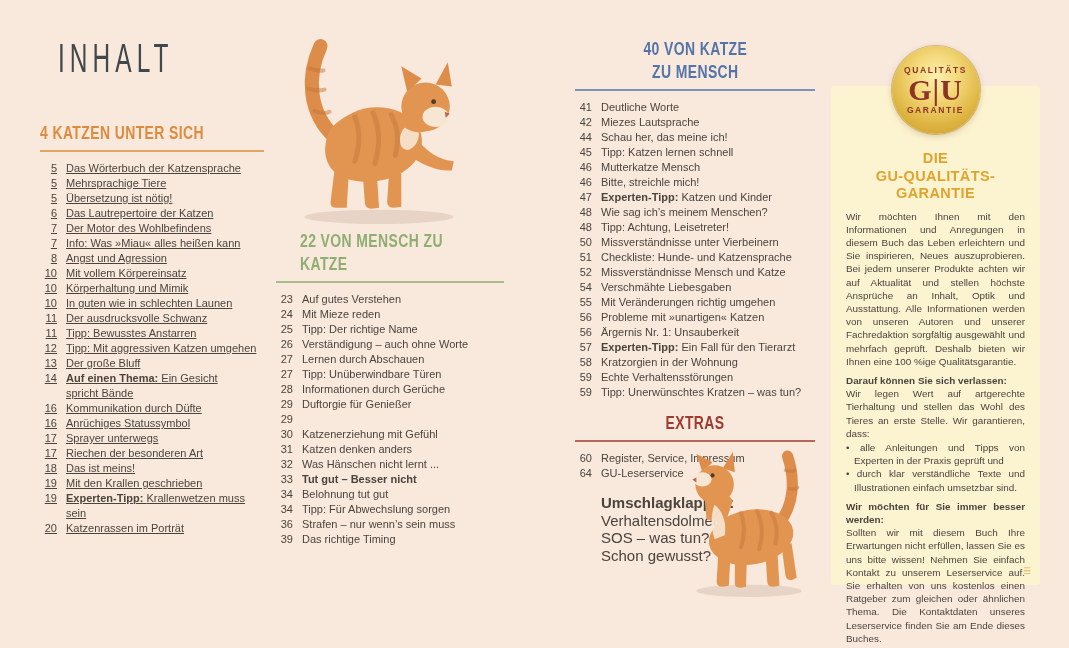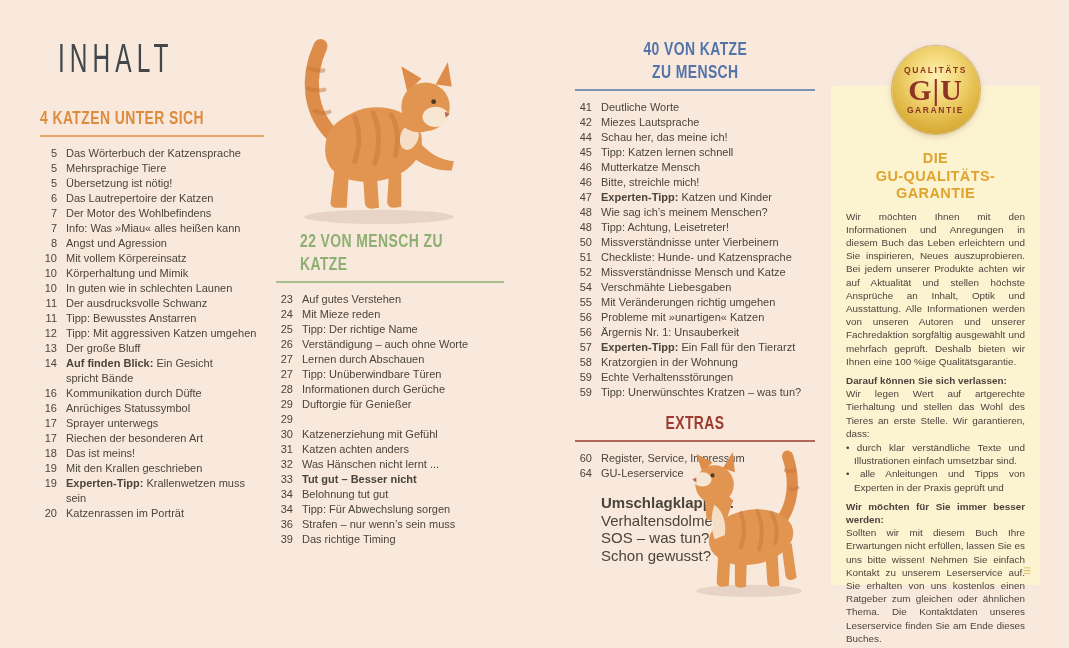--- a/index.html
+++ b/index.html
@@ -59,21 +59,21 @@
   .cat1{position:absolute; left:276px; top:32px; width:192px; height:200px;}
   .cat2{position:absolute; left:674px; top:446px; width:142px; height:154px;}
 </style>
 </head>
 <body>
 
 <div class="page">
 
   <h1 class="inhalt"><span class="hscale">INHALT</span></h1>
 
-  <div class="sec" style="left:40px; top:109px; width:224px;">
+  <div class="sec" style="left:40px; top:124px; width:224px;text-decoration:underline;">
     <div class="sec-head" style="color: rgb(221, 140, 63);"><span class="hscale">4 KATZEN UNTER SICH</span></div>
     <div class="rule" style="border-top-color: rgb(221, 140, 63);"></div>
     <div class="list">
         <div class="row">
           <span class="num">5</span>
           <span class="txt">Das Wörterbuch der Katzensprache</span>
         </div>
         <div class="row">
           <span class="num">5</span>
           <span class="txt">Mehrsprachige Tiere</span>
@@ -121,21 +121,21 @@
         <div class="row">
           <span class="num">12</span>
           <span class="txt">Tipp: Mit aggressiven Katzen umgehen</span>
         </div>
         <div class="row">
           <span class="num">13</span>
           <span class="txt">Der große Bluff</span>
         </div>
         <div class="row">
           <span class="num">14</span>
-          <span class="txt"><b>Auf finden Blick: </b>Ein Gesicht
+          <span class="txt"><b>Auf einen Thema: </b>Ein Gesicht
 spricht Bände</span>
         </div>
         <div class="row">
           <span class="num">16</span>
           <span class="txt">Kommunikation durch Düfte</span>
         </div>
         <div class="row">
           <span class="num">16</span>
           <span class="txt">Anrüchiges Statussymbol</span>
         </div>
@@ -204,21 +204,21 @@
         </div>
         <div class="row">
           <span class="num">29</span>
         </div>
         <div class="row">
           <span class="num">30</span>
           <span class="txt">Katzenerziehung mit Gefühl</span>
         </div>
         <div class="row">
           <span class="num">31</span>
-          <span class="txt">Katzen achten anders</span>
+          <span class="txt">Katzen denken anders</span>
         </div>
         <div class="row">
           <span class="num">32</span>
           <span class="txt">Was Hänschen nicht lernt ...</span>
         </div>
         <div class="row">
           <span class="num">33</span>
           <span class="txt"><b>Tut gut – Besser nicht</b></span>
         </div>
         <div class="row">
@@ -412,22 +412,22 @@
       <span class="bm">G|U</span>
       <span class="bb">GARANTIE</span>
     </div>
     <h2>DIE
 GU-QUALITÄTS-
 GARANTIE</h2>
     <p>Wir möchten Ihnen mit den Informationen und Anregungen in diesem Buch das Leben erleichtern und Sie inspirieren, Neues auszuprobieren. Bei jedem unserer Produkte achten wir auf Aktualität und stellen höchste Ansprüche an Inhalt, Optik und Ausstattung. Alle Informationen werden von unseren Autoren und unserer Fachredaktion sorgfältig ausgewählt und mehrfach geprüft. Deshalb bieten wir Ihnen eine 100 %ige Qualitätsgarantie.</p>
     <p class="sub">Darauf können Sie sich verlassen:</p>
     <p style="margin-bottom:1px;">Wir legen Wert auf artgerechte Tierhaltung und stellen das Wohl des Tieres an erste Stelle. Wir garantieren, dass:</p>
     <ul>
+        <li>alle Anleitungen und Tipps von Experten in der Praxis geprüft und</li>
         <li>durch klar verständliche Texte und Illustrationen einfach umsetzbar sind.</li>
-        <li>alle Anleitungen und Tipps von Experten in der Praxis geprüft und</li>
       </ul>
     <p class="sub">Wir möchten für Sie immer besser werden:</p>
     <p>Sollten wir mit diesem Buch Ihre Erwartungen nicht erfüllen, lassen Sie es uns bitte wissen! Nehmen Sie einfach Kontakt zu unserem Leserservice auf. Sie erhalten von uns kostenlos einen Ratgeber zum gleichen oder ähnlichen Thema. Die Kontaktdaten unseres Leserservice finden Sie am Ende dieses Buches.</p>
 
     <span class="panel-mark">☰</span>
   </aside>
 
 </div>
 
 </body></html>

